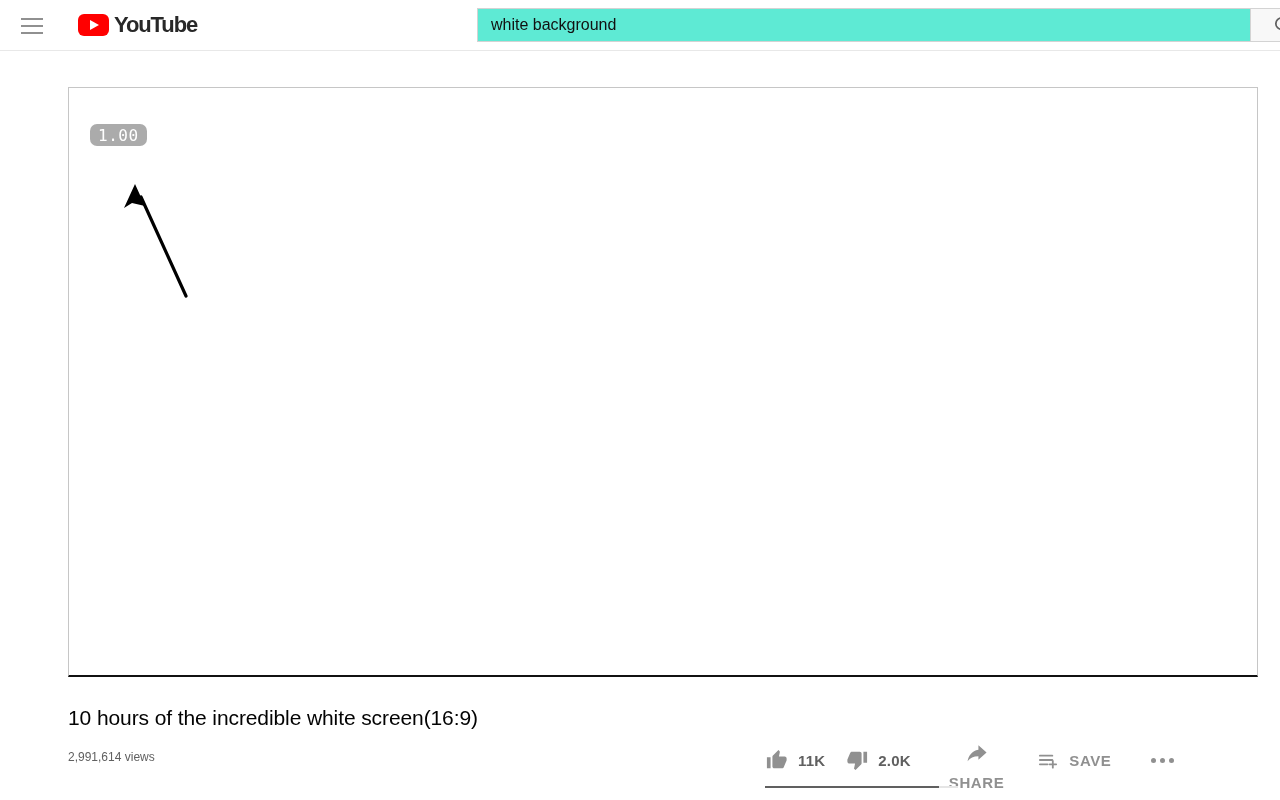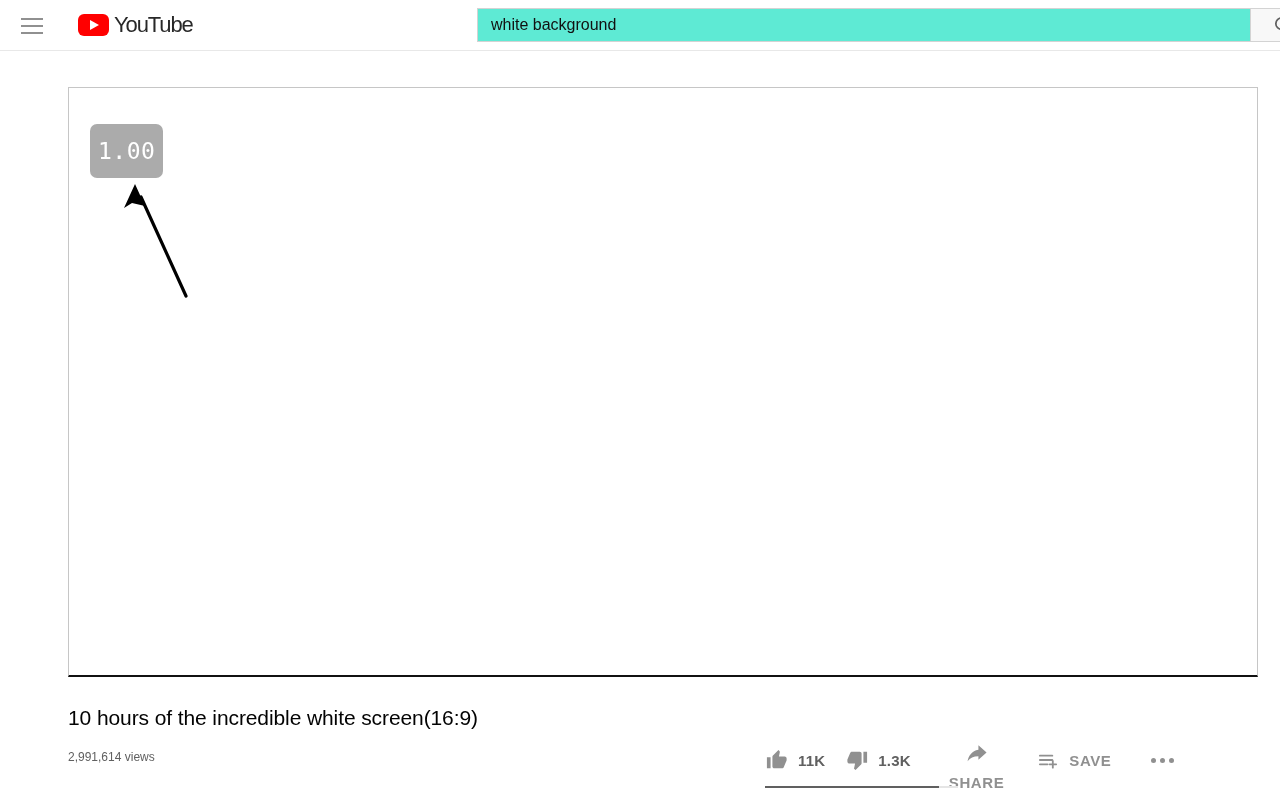--- a/index.html
+++ b/index.html
@@ -72,21 +72,21 @@
   }
   #logo-link .yt-play-tri {
     width: 0; height: 0;
     border-left: 9px solid #ffffff;
     border-top: 5.5px solid transparent;
     border-bottom: 5.5px solid transparent;
     margin-left: 2px;
   }
   #logo-link .yt-wordmark {
     font-size: 22px;
-    font-weight: normal;
+    font-weight: bold;
     color: #282828;
     letter-spacing: -1.1px;
     line-height: 22px;
     font-family: "Liberation Sans", sans-serif;
   }
 
   #search-form {
     position: absolute;
     left: 477px;
     top: 8px;
@@ -132,30 +132,30 @@
     border-bottom-color: #111111;
     border-bottom-width: 2px;
     overflow: hidden;
   }
 
   #speed-badge {
     position: absolute;
     left: 21px;
     top: 36px;
     min-width: 54px;
-    height: 54px;
+    height: 22px;
     background: #ababab;
     border-radius: 7px;
     display: flex;
     align-items: center;
     justify-content: center;
     padding: 0 8px;
     color: #ffffff;
     font-family: "DejaVu Sans Mono", monospace;
-    font-size: 23px;
+    font-size: 16px;
     letter-spacing: 0.5px;
     user-select: none;
   }
 
   #annotation-arrow {
     position: absolute;
     left: 0;
     top: 0;
     width: 1190px;
     height: 590px;
@@ -319,21 +319,21 @@
       </span>
       <span class="action-count">11K</span>
     </button>
 
     <button class="action-btn" id="dislike-button">
       <span class="action-icon">
         <svg width="22" height="22" viewBox="0 0 24 24" fill="#909090">
           <path d="M19 3h4v12h-4V3zM1.6 13.9c0 1.1.9 2 2 2h6.3l-.95 4.57-.3.32c0 .41.17.79.44 1.06L10.4 23l6-6.01c.38-.37.6-.88.6-1.44V5c0-1.1-.9-2-2-2H6.5c-.83 0-1.54.5-1.84 1.22L1.64 11.27c-.09.23-.14.47-.14.73v1.9z"></path>
         </svg>
       </span>
-      <span class="action-count">1.3K</span>
+      <span class="action-count">2.0K</span>
     </button>
 
     <button class="action-btn" id="share-button">
       <span class="action-icon">
         <svg width="23" height="23" viewBox="0 0 24 24" fill="#909090">
           <path d="M14 7V3.5L22.5 11 14 18.5V14.8c-5.2 0-8.6 1.7-11.3 5.2 1.1-5.5 4.3-11 11.3-12v-1z"></path>
         </svg>
       </span>
       <span class="action-label">SHARE</span>
     </button>

